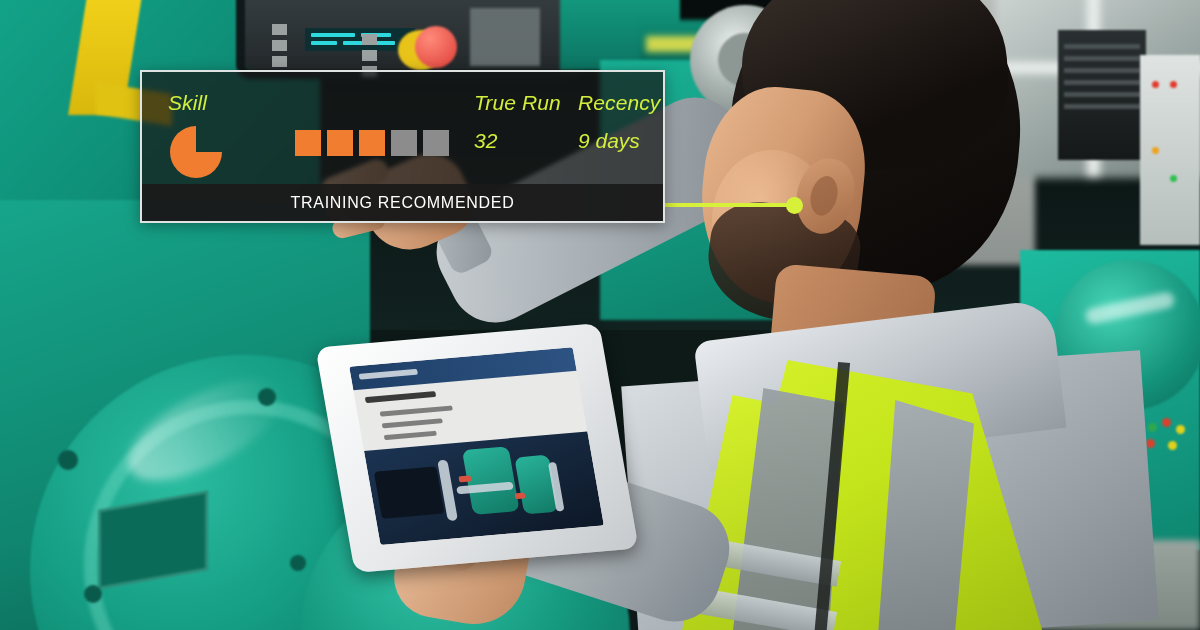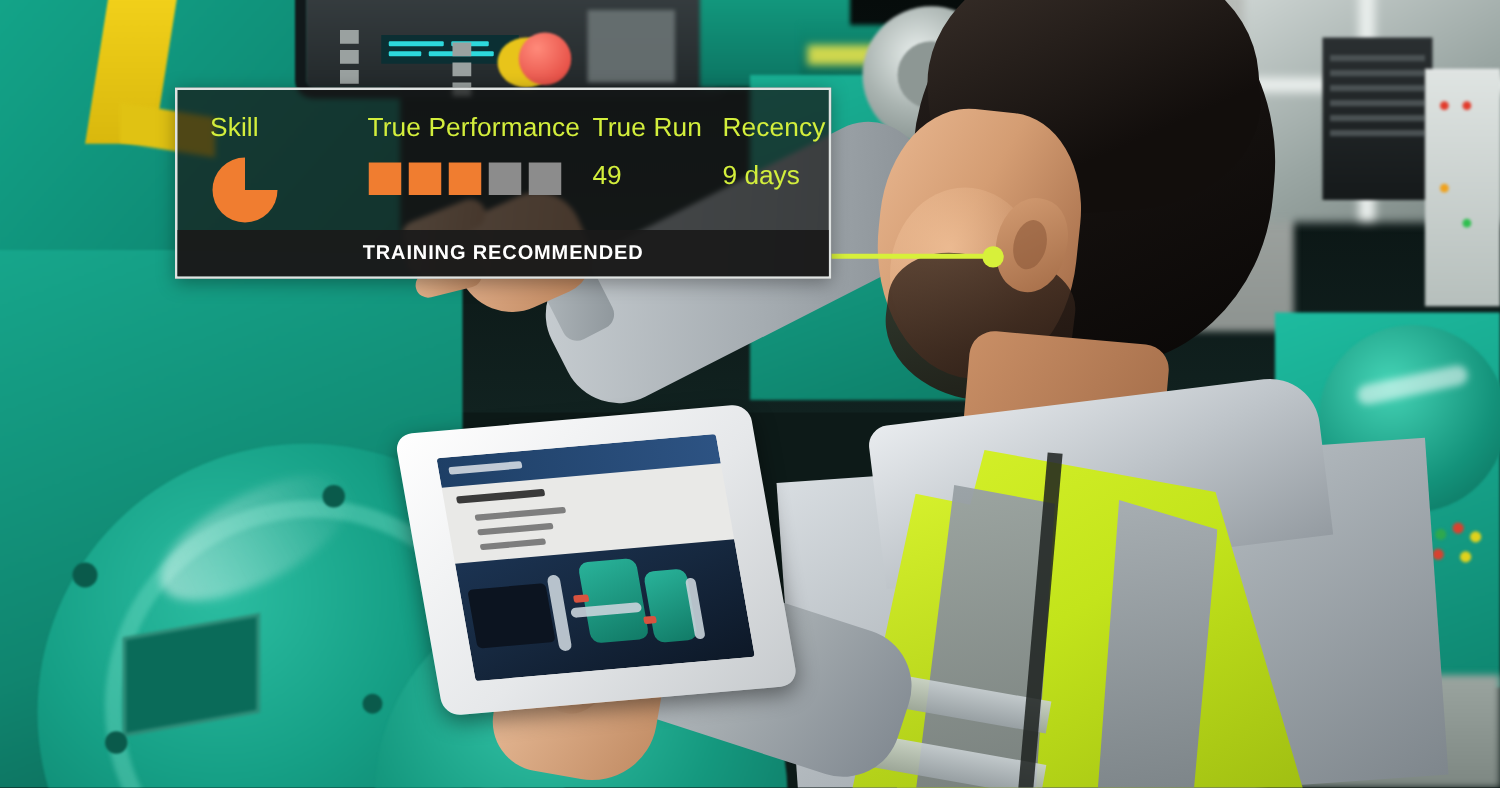--- a/index.html
+++ b/index.html
@@ -381,20 +381,21 @@
     border:2px solid #dfe3e2;
     background:rgba(22,24,23,.72);
     backdrop-filter:blur(2px);
     box-shadow:0 3px 14px rgba(0,0,0,.35);
   }
   .panel-grid{
     position:absolute; left:0; top:0; right:0; height:114px;
     display:grid;
     grid-template-columns:126px 180px 104px 115px;
     padding-left:26px;
+    font-style:italic;
   }
   .col{ position:relative; }
   .col-head{
     font-size:21px; color:#d3ee3c; line-height:1;
     padding-top:20px; letter-spacing:.1px; white-space:nowrap;
   }
   .col-val{
     position:absolute; top:57px; left:0;
     font-size:21px; color:#d3ee3c; white-space:nowrap;
   }
@@ -412,21 +413,21 @@
   .blocks{ position:absolute; left:1px; top:58px; display:flex; gap:6px; }
   .blk{ width:26px; height:26px; }
 
   
   .banner{
     position:absolute; left:0; right:0; bottom:0; height:37px;
     background:rgba(26,26,26,.93);
     display:flex; align-items:center; justify-content:center;
   }
   .banner-label{
-    font-size:16px; font-weight:bold; color:#ffffff;
+    font-size:16px; font-weight:normal; color:#ffffff;
     letter-spacing:.7px; text-transform:uppercase;
   }
 </style>
 </head>
 <body>
 
 <div class="stage">
 
   <div class="photo">
     <div class="bg-dark"></div>
@@ -564,33 +565,32 @@
 
   <div class="panel">
     <div class="panel-grid">
 
       <div class="col">
         <div class="col-head">Skill</div>
         <div class="pie" style="background: conic-gradient(rgba(0, 0, 0, 0) 0deg, rgba(0, 0, 0, 0) 90deg, rgb(240, 125, 48) 90deg, rgb(240, 125, 48) 360deg);"></div>
       </div>
 
       <div class="col">
-        <div class="col-head">True Performance</div>
         <div class="blocks">
             <span class="blk" style="background: rgb(240, 125, 48);"></span>
             <span class="blk" style="background: rgb(240, 125, 48);"></span>
             <span class="blk" style="background: rgb(240, 125, 48);"></span>
             <span class="blk" style="background: rgb(140, 140, 140);"></span>
             <span class="blk" style="background: rgb(140, 140, 140);"></span>
           </div>
       </div>
 
       <div class="col">
         <div class="col-head">True Run</div>
-        <div class="col-val">49</div>
+        <div class="col-val">32</div>
       </div>
 
       <div class="col">
         <div class="col-head">Recency</div>
         <div class="col-val">9 days</div>
       </div>
 
     </div>
 
     <div class="banner">

